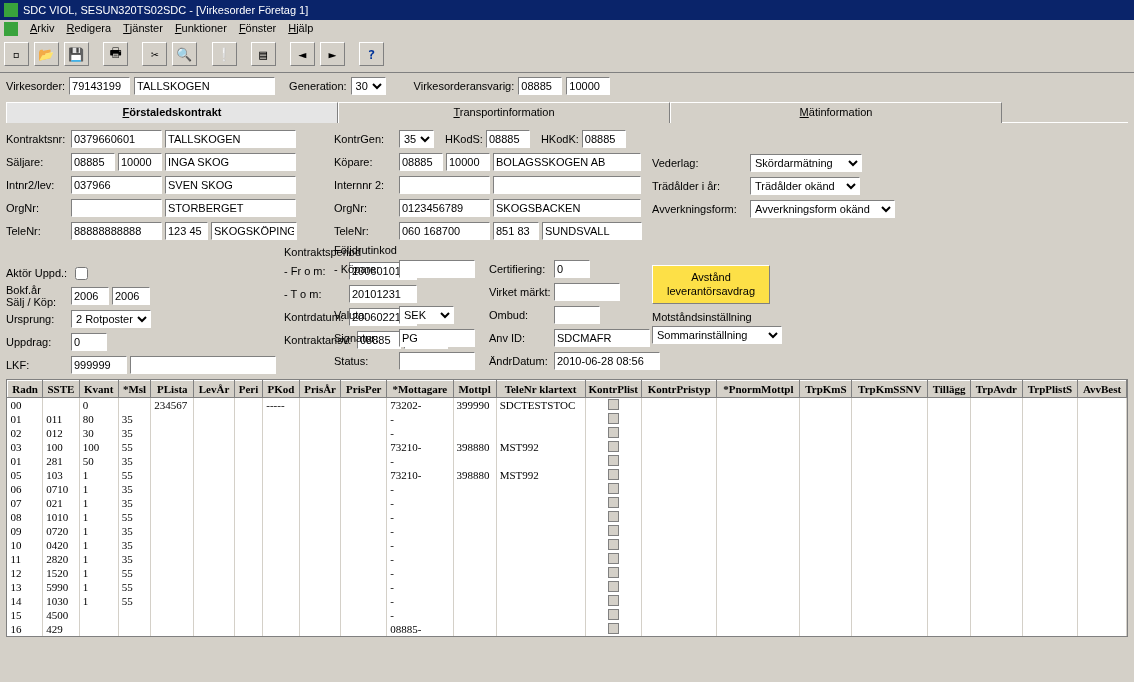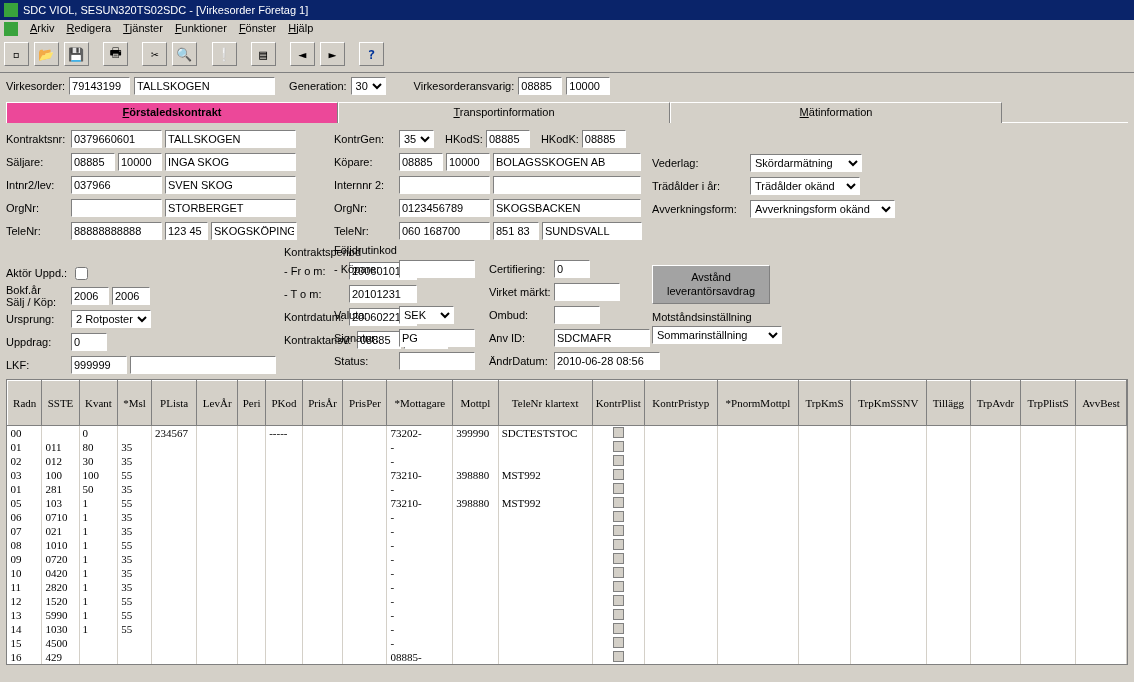--- a/index.html
+++ b/index.html
@@ -10,31 +10,31 @@
 .menu-item .ul{text-decoration:underline;}
 .toolbar{padding:4px 4px 6px;border-bottom:1px solid #808080;}
 .tb-btn{width:23px;height:22px;border:1px solid #fff;border-right-color:#808080;border-bottom-color:#808080;background:#d4d0c8;display:inline-flex;align-items:center;justify-content:center;margin-right:2px;vertical-align:top;font-family:monospace;font-size:13px;}
 .tb-sep{display:inline-block;width:6px;}
 .form-row{padding:4px 6px;display:flex;align-items:center;gap:4px;}
 input[type=text]{font:11px Tahoma,Arial,sans-serif;border:1px solid #808080;border-right-color:#fff;border-bottom-color:#fff;background:#fff;padding:1px 2px;height:14px;}
 select{font:11px Tahoma,Arial,sans-serif;background:#fff;border:1px solid #808080;border-right-color:#fff;border-bottom-color:#fff;height:18px;}
 .lbl{white-space:nowrap;}
 .tabs{display:flex;padding:0 6px;margin-top:2px;position:relative;}
 .tab{border:1px solid #fff;border-right-color:#808080;border-bottom:none;background:#d4d0c8;padding:3px 10px 5px;position:relative;top:1px;min-width:310px;text-align:center;}
-.tab.active{background:#ec4899;z-index:2;font-weight:bold;}
+.tab.active{background:#e5e5e5;z-index:2;font-weight:bold;}
 .tab .ul{text-decoration:underline;}
 .tab-body{border-top:1px solid #fff;margin:0 6px;padding:6px 0 2px;}
 .cols{display:flex;gap:8px;}
 .col{display:flex;flex-direction:column;gap:3px;}
 .field{display:flex;align-items:center;gap:3px;height:20px;}
 .field .lbl{width:62px;}
-.btn{border:1px solid #fff;border-right-color:#808080;border-bottom-color:#808080;background:#a3a3a3;padding:4px 8px;text-align:center;cursor:pointer;}
+.btn{border:1px solid #fff;border-right-color:#808080;border-bottom-color:#808080;background:#fde047;padding:4px 8px;text-align:center;cursor:pointer;}
 .grid-wrap{margin:2px 6px 0;border:1px solid #808080;background:#fff;overflow:auto;}
 table{border-collapse:collapse;font:11px Tahoma;width:100%;}
-th{background:#d4d0c8;border:1px solid #808080;border-top-color:#fff;border-left-color:#fff;padding:15px 3px;font-weight:normal;white-space:nowrap;height:14px;}
+th{background:#d4d0c8;border:1px solid #808080;border-top-color:#fff;border-left-color:#fff;padding:1px 3px;font-weight:bold;white-space:nowrap;height:14px;}
 td{border-right:1px solid #d4d0c8;padding:0 3px;white-space:nowrap;height:14px;}
 tr:nth-child(even) td{background:#fff;}
 .chkcell{width:12px;text-align:center;}
 .minibox{width:9px;height:9px;border:1px solid #808080;background:#d4d0c8;display:inline-block;}
 .fieldset-label{font-size:11px;}
 </style>
 </head>
 <body>
 
 <div class="title-bar">

